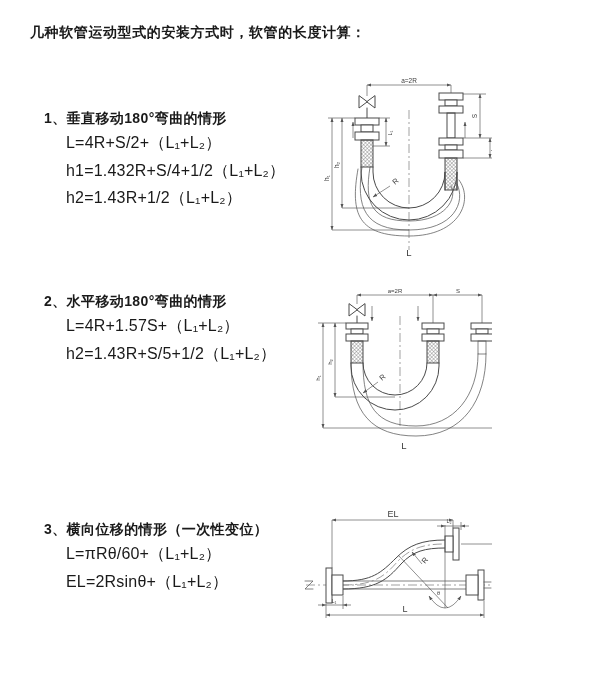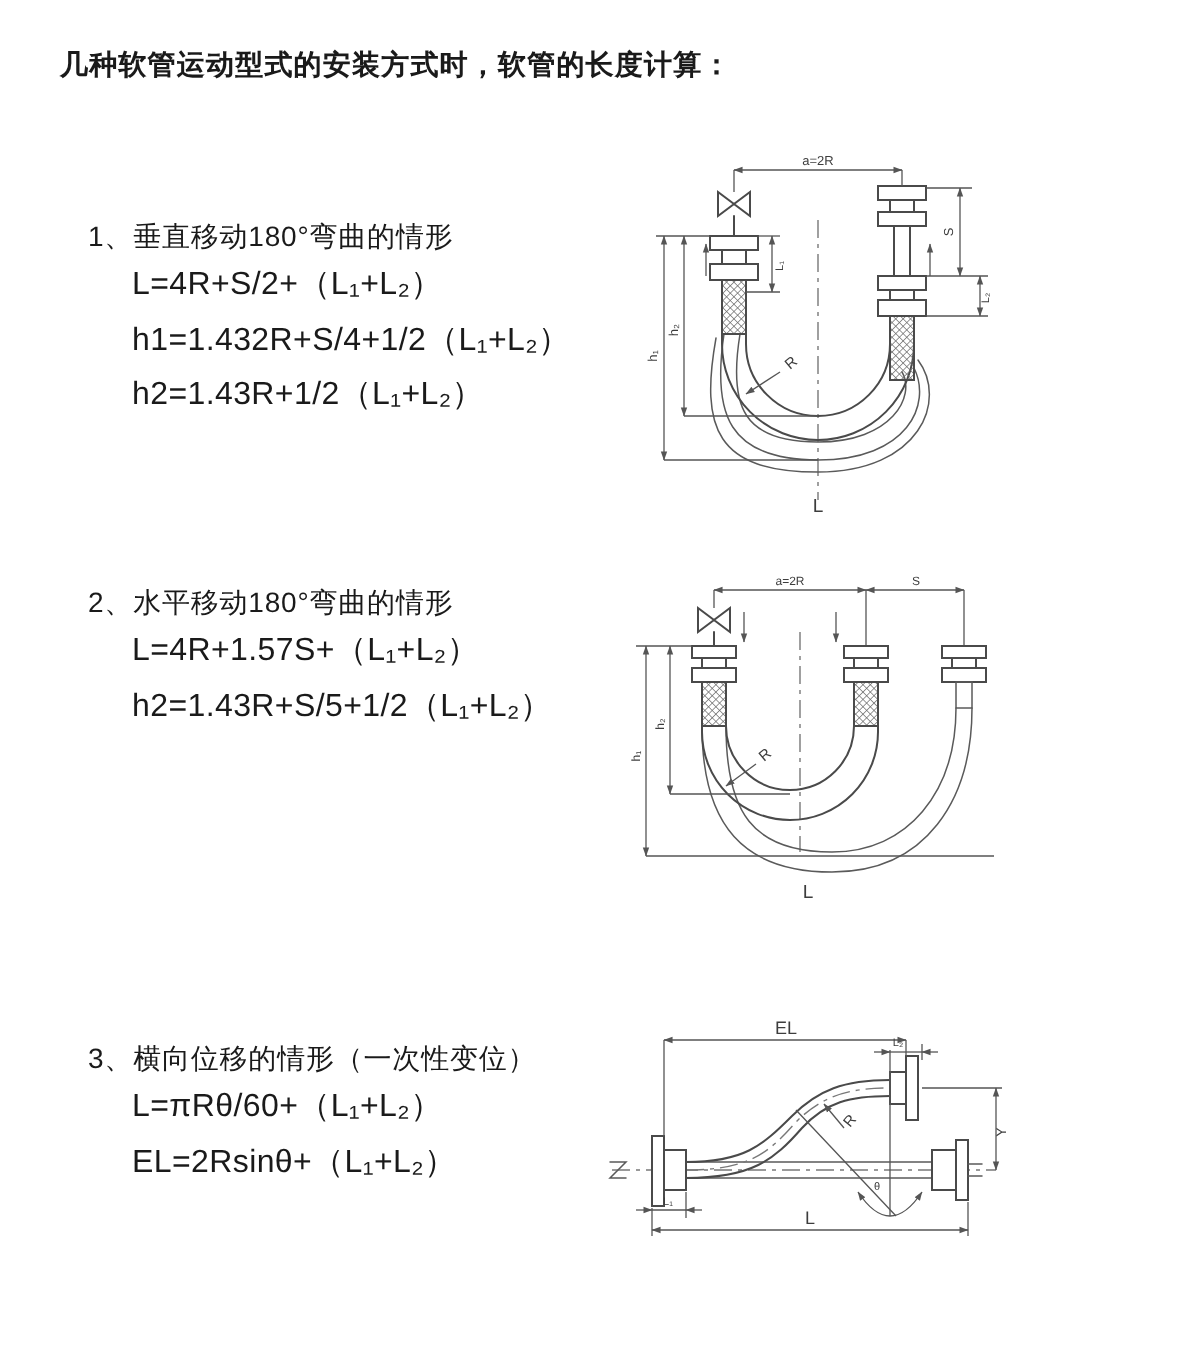--- a/index.html
+++ b/index.html
@@ -1,24 +1,24 @@
 <!DOCTYPE html>
 <html><head>
 <meta charset="utf-8">
 <style>
   html,body{margin:0;padding:0;background:#fff;}
   .page{
     position:relative;width:492px;height:675px;background:#ffffff;overflow:hidden;
-    font-family:"Liberation Sans","DejaVu Sans",sans-serif;color:#1a1a1a;padding-left:35px;
+    font-family:"Liberation Sans","DejaVu Sans",sans-serif;color:#1a1a1a;
   }
   .doc-title{
     position:absolute;left:30px;top:24px;font-size:14px;font-weight:700;letter-spacing:.6px;
   }
   .section{position:absolute;left:44px;}
-  .section .heading{font-size:14px;font-weight:400;letter-spacing:.4px;line-height:22px;margin:0;}
+  .section .heading{font-size:14px;font-weight:700;letter-spacing:.4px;line-height:22px;margin:0;}
   .section .f{margin:0;padding-left:22px;font-size:16px;line-height:27.5px;letter-spacing:.2px;}
   #sec1{top:107px;}
   #sec2{top:290px;}
   #sec3{top:518px;}
   .diagram{position:absolute;}
   #dia1{left:306px;top:62px;}
   #dia2{left:308px;top:278px;}
   #dia3{left:298px;top:500px;}
   svg{display:block;}
   svg text{font-family:"Liberation Sans","DejaVu Sans",sans-serif;fill:#3d3d3d;}

